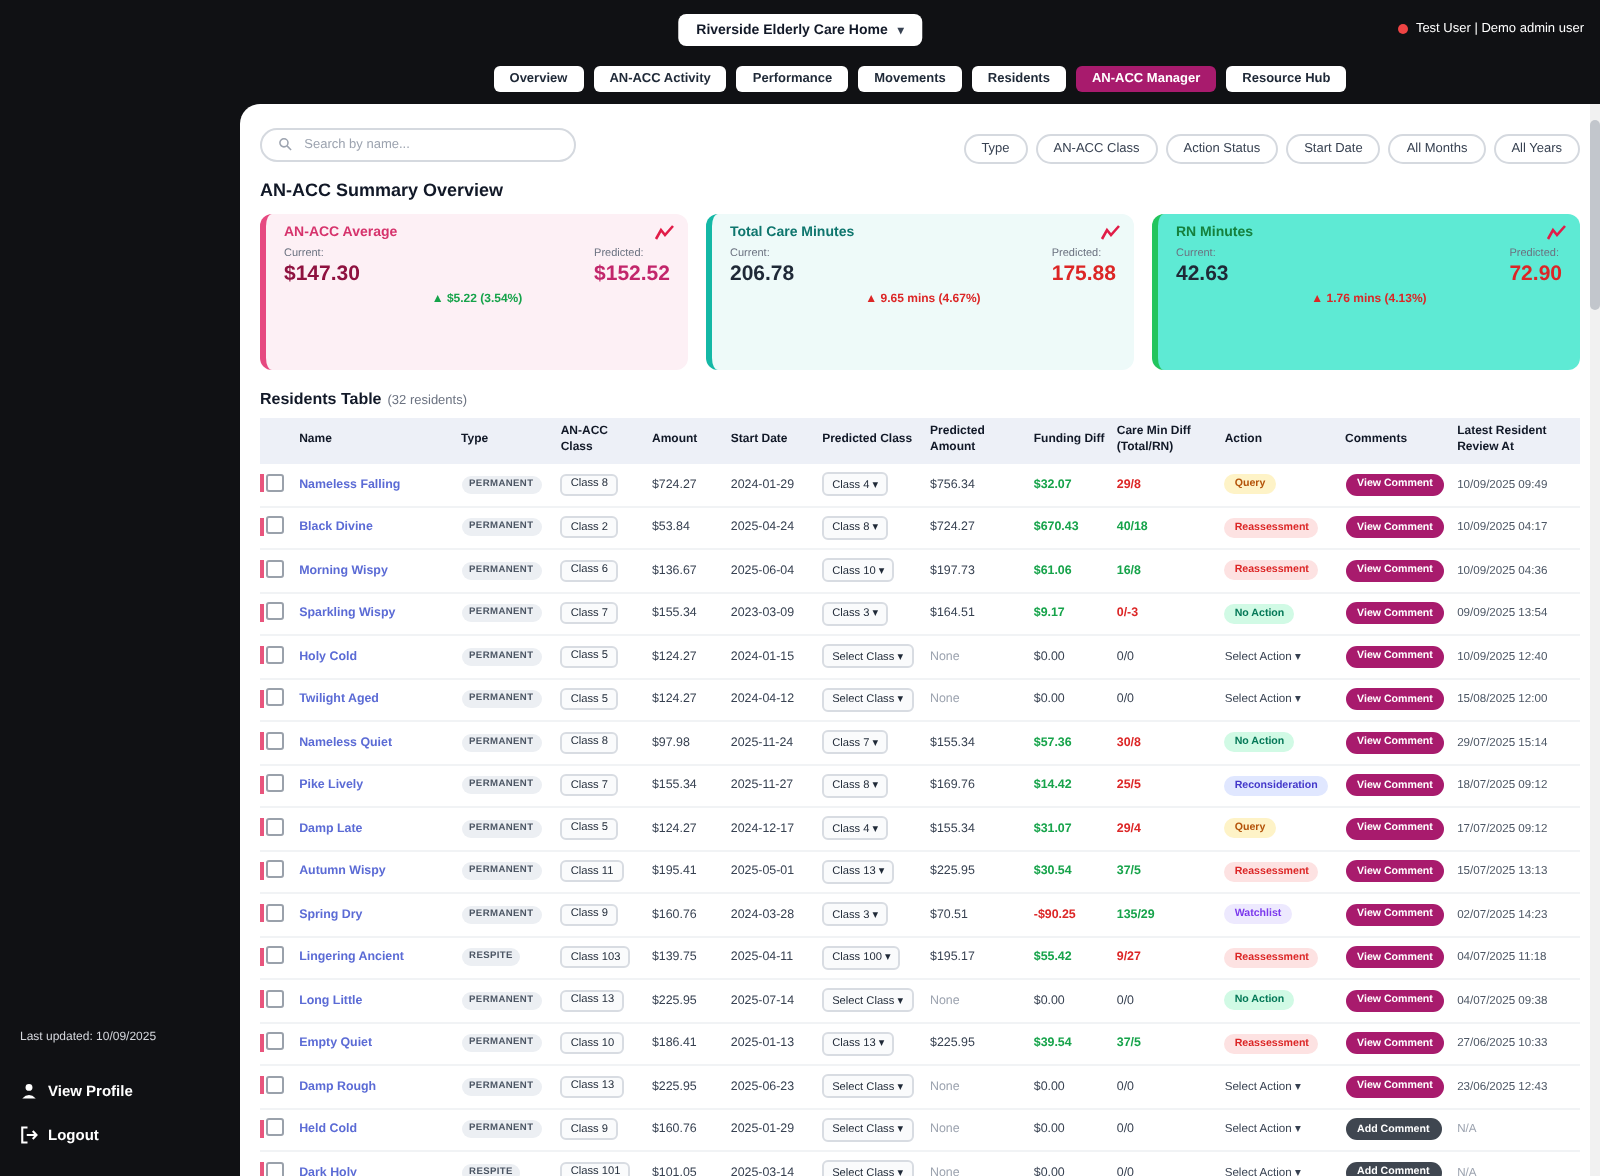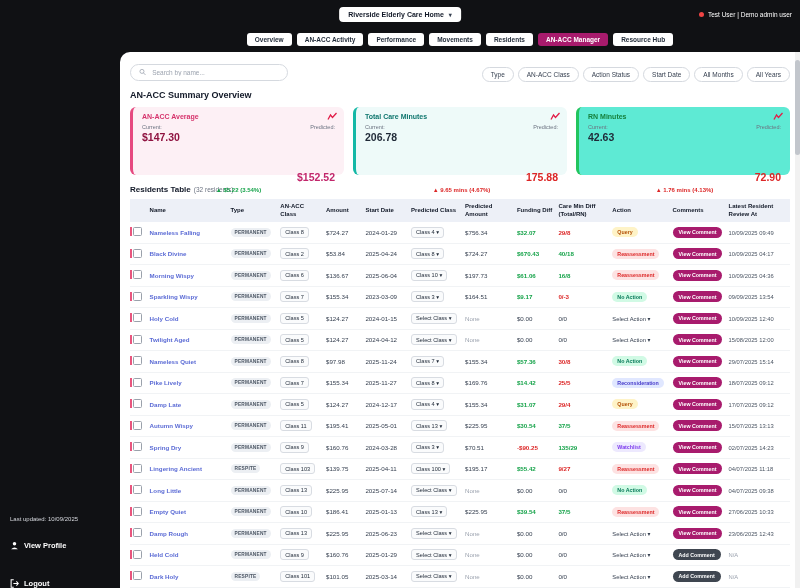--- a/index.html
+++ b/index.html
@@ -14,21 +14,21 @@
   .side-card{margin:10px 7px 0 7px;border-radius:8px;background:linear-gradient(135deg,#8e1060,#b21a75);
     color:#fff;text-align:center;padding:9px 4px;}
   .side-card .val{font-size:13px;font-weight:800;}
   .side-card .lab{font-size:6px;color:rgba(255,255,255,.9);margin-top:3px;line-height:1.3;}
   .side-card:first-of-type{margin-top:34px;}
   .last-updated{position:absolute;left:10px;bottom:66px;font-size:6px;color:#d6d8de;}
   .side-btn{position:absolute;left:10px;display:flex;align-items:center;gap:5px;color:#fff;
     font-size:7.5px;font-weight:600;cursor:pointer;}
   .side-btn svg{flex:0 0 auto;}
   .btn-profile{bottom:38px;}
-  .btn-logout{bottom:0;align-items:center;}
+  .btn-logout{bottom:16px;align-items:center;}
   
   .facility{position:absolute;left:50%;top:7px;transform:translateX(-50%);background:#fff;border-radius:4px;
     padding:4px 9px;font-size:7px;font-weight:600;color:#111827;display:flex;align-items:center;gap:5px;cursor:pointer;}
   .caret{font-size:6px;color:#374151;}
   .user-info{position:absolute;right:8px;top:11px;display:flex;align-items:center;gap:4px;color:#fff;font-size:6.5px;}
   .dot{width:5px;height:5px;border-radius:50%;background:#ef4444;display:inline-block;}
   .tabs{position:absolute;left:120px;right:0;top:33px;display:flex;justify-content:center;gap:5px;}
   .tab{background:#fff;color:#1f2937;font-size:6.5px;font-weight:700;padding:3px 8px;border-radius:3px;cursor:pointer;}
   .tab.active{background:#a81b6d;color:#fff;}
   
@@ -37,31 +37,31 @@
   .filter-row{display:flex;align-items:center;}
   .search{display:flex;align-items:center;gap:4px;border:1px solid #d5d9df;border-radius:10px;padding:3px 8px;width:140px;}
   .search input{border:none;outline:none;font-size:6.5px;color:#374151;width:100%;font-family:inherit;background:transparent;}
   .search input::placeholder{color:#9ca3af;}
   .f-spacer{flex:1;}
   .fpill{border:1px solid #d5d9df;border-radius:8px;padding:3px 8px;font-size:6.5px;color:#374151;background:#fff;
     margin-left:4px;cursor:pointer;white-space:nowrap;}
   .sec-title{font-size:9px;font-weight:800;color:#111827;margin:9px 0 7px 0;}
   
   .cards{display:flex;gap:9px;}
-  .card{flex:1;border-radius:6px;padding:6px 9px;position:relative;height:68px;box-sizing:border-box;}
+  .card{flex:1;border-radius:6px;padding:6px 9px;position:relative;height:78px;box-sizing:border-box;}
   .theme-pink{background:#fdf0f5;border-left:3px solid #e64980;}
   .theme-teal{background:#eefaf9;border-left:3px solid #14b8a6;}
   .theme-green{background:#5eead4;border-left:3px solid #22c55e;}
   .card-title{font-size:7px;font-weight:800;}
   .theme-pink .card-title{color:#d6336c;}
   .theme-teal .card-title{color:#0f766e;}
   .theme-green .card-title{color:#15803d;}
   .card-cols{display:flex;justify-content:space-between;margin-top:4px;}
   .card-col{display:flex;flex-direction:column;}
-  .card-col.right{text-align:right;gap:40px;}
+  .card-col.right{text-align:left;}
   .cc-label{font-size:5.5px;color:#6b7280;}
   .cc-val{font-size:10.5px;font-weight:800;margin-top:1px;}
   .theme-pink .current-value{color:#8f1240;}
   .theme-pink .predicted-value{color:#c2266b;}
   .theme-teal .current-value,.theme-green .current-value{color:#1f2937;}
   .theme-teal .predicted-value,.theme-green .predicted-value{color:#dc2626;}
   .change{text-align:center;font-size:6px;font-weight:700;margin-top:4px;}
   .change.green{color:#16a34a;}
   .change.red{color:#dc2626;}
   .chart-ico{position:absolute;right:6px;top:5px;cursor:pointer;}

